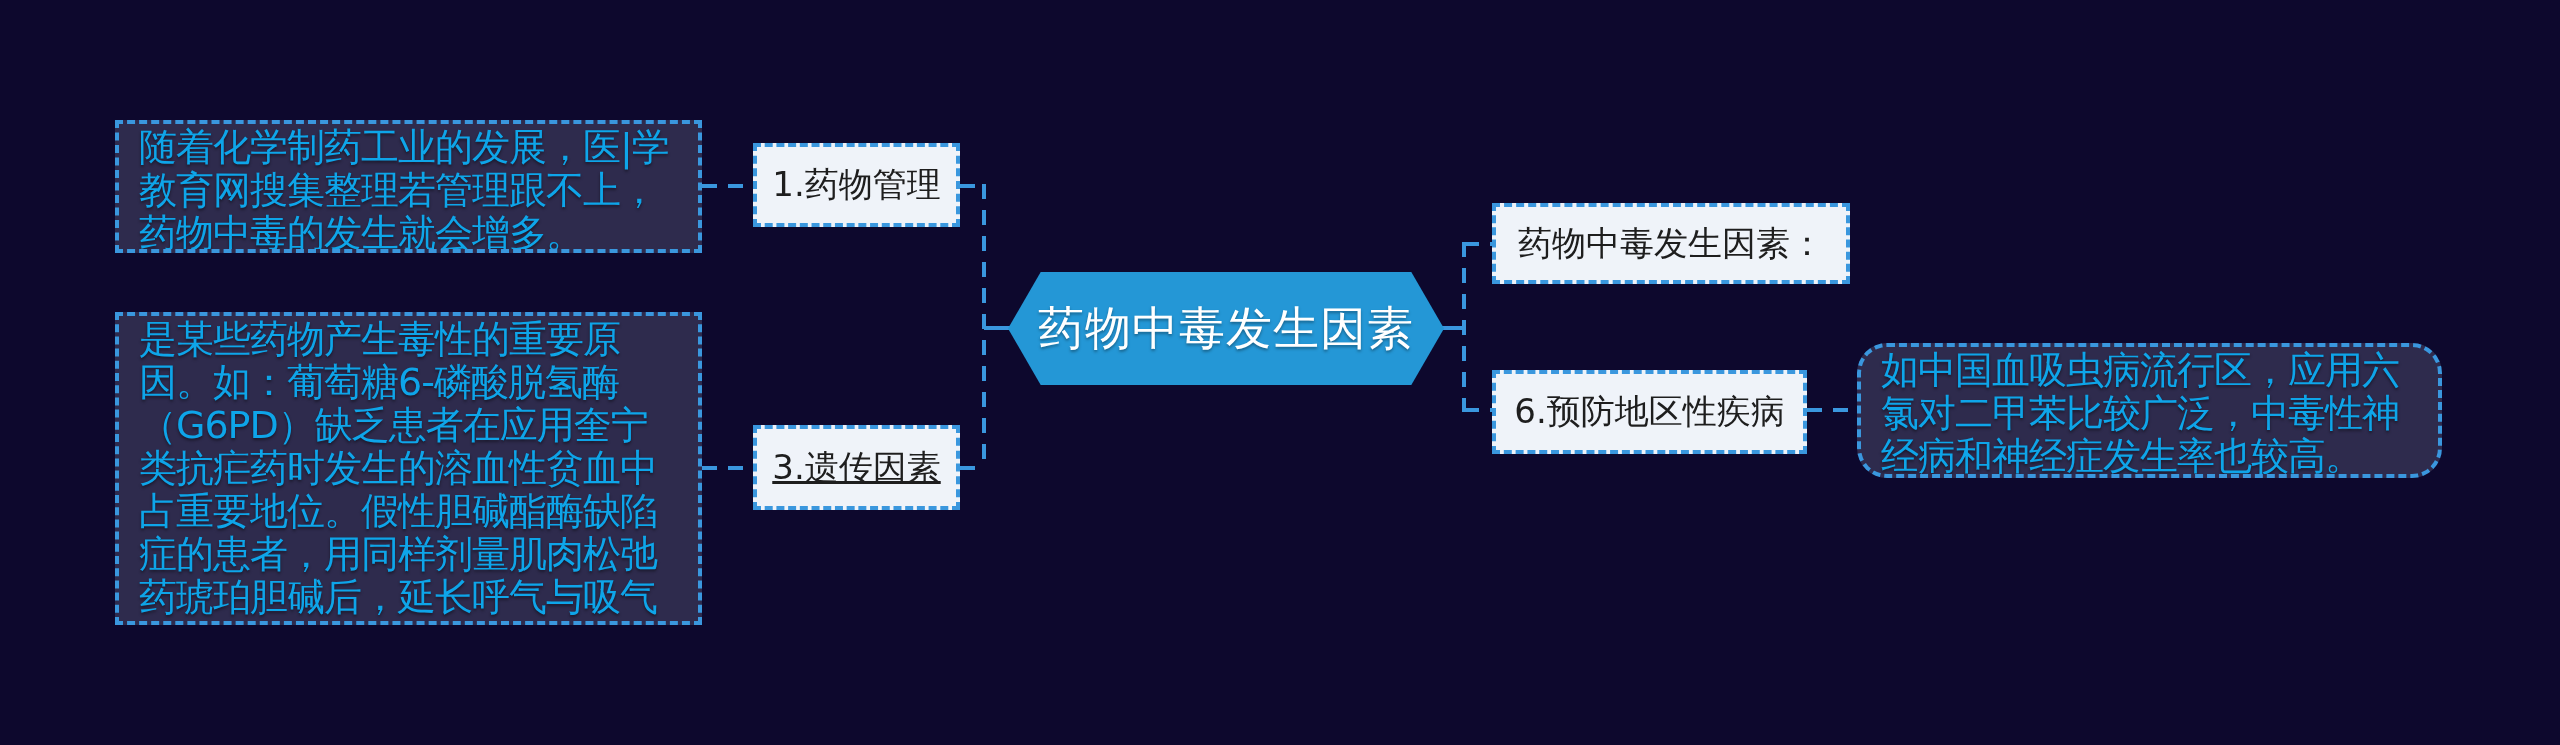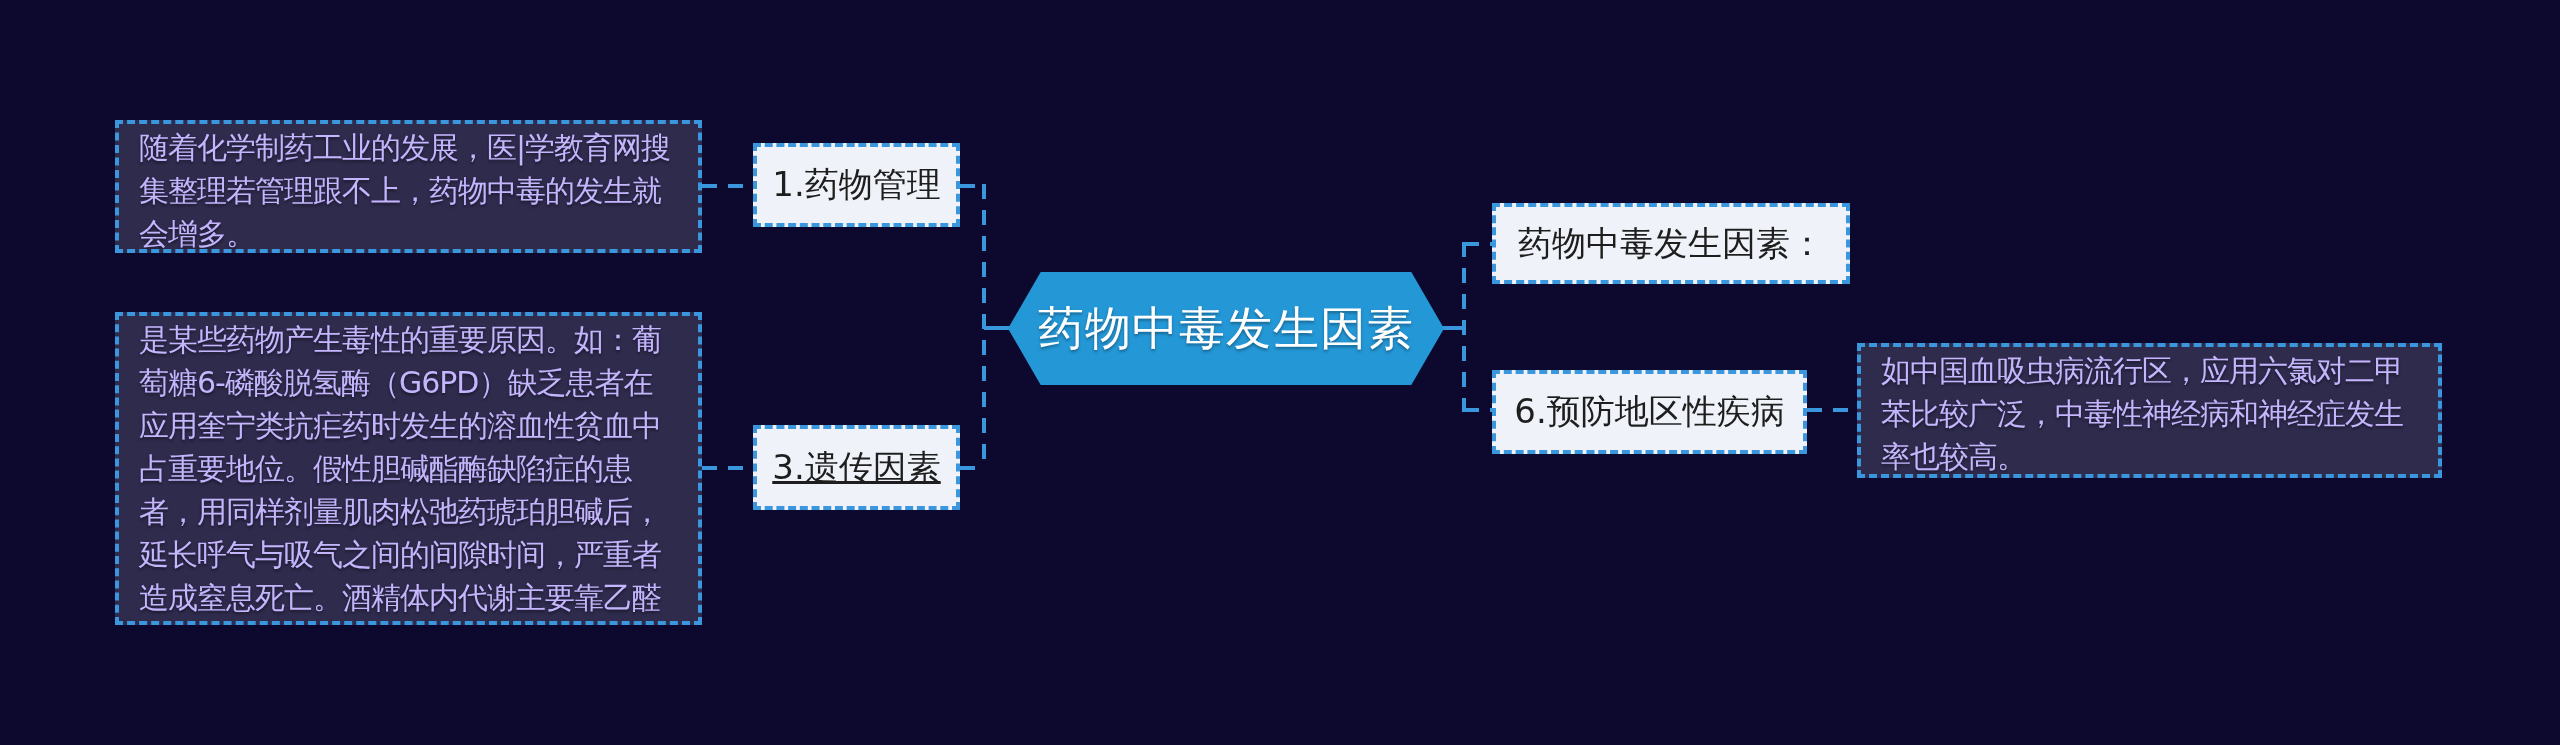--- a/index.html
+++ b/index.html
@@ -9,22 +9,22 @@
     background:#0d082d;
     font-family:"DejaVu Sans", sans-serif;
     overflow:hidden;
   }
   .connectors{position:absolute;left:0;top:0;z-index:1;}
   .node{position:absolute;z-index:2;box-sizing:border-box;}
   
   .note-dark{
     background:#2e2b4d;
     border:4px dashed #3a97de;
-    color:#c4b5fd;
-    font-size:30px;
+    color:#0ea5e9;
+    font-size:38px;
     line-height:43px;
     letter-spacing:-1px;
     padding:2px 20px 0 20px;
     text-shadow:0 2px 3px rgba(0,0,0,.45);
     overflow:hidden;
   }
   .note-dark p{margin:0;}
   
   .topic-light{
     background:#eff3f9;
@@ -89,17 +89,17 @@
   </div>
 
   <div class="node hexagon" style="left:1008px;top:272px;width:436px;height:113px;">
     <span>药物中毒发生因素</span>
   </div>
 
   <div class="node topic-light" style="left:1492px;top:370px;width:315px;height:84px;">
     <span>6.预防地区性疾病</span>
   </div>
 
-  <div class="node note-dark" style="left:1857px;top:343px;width:585px;height:135px;">
+  <div class="node note-dark" style="left:1857px;top:343px;width:585px;height:135px;border-radius:30px;">
     <p>如中国血吸虫病流行区，应用六氯对二甲苯比较广泛，中毒性神经病和神经症发生率也较高。</p>
   </div>
 
 </div>
 
 </body></html>

